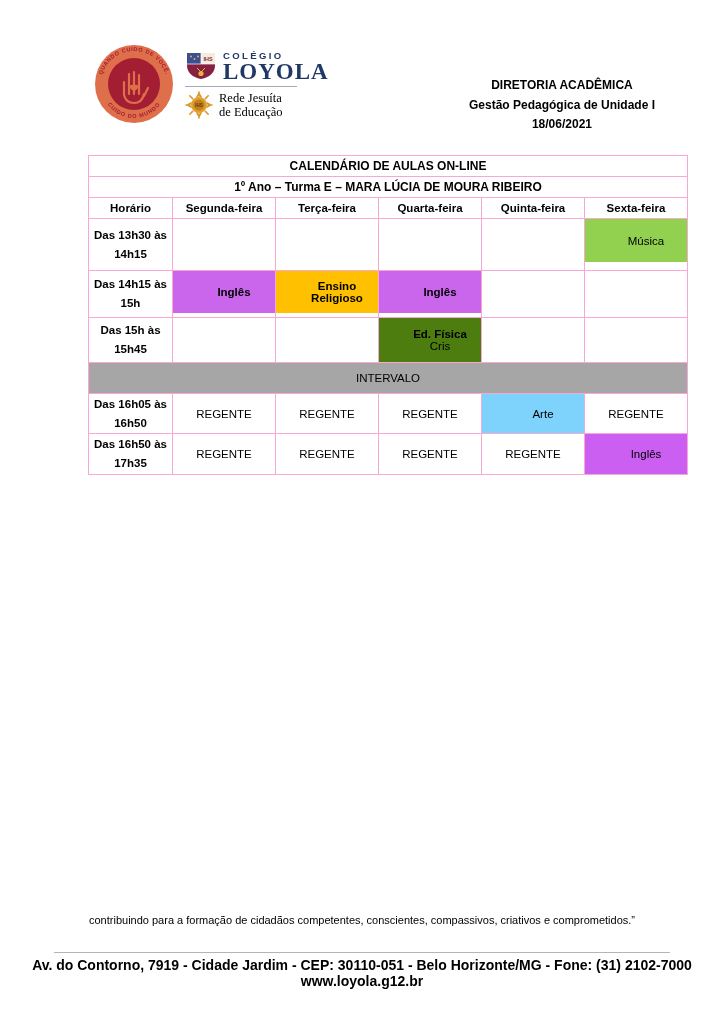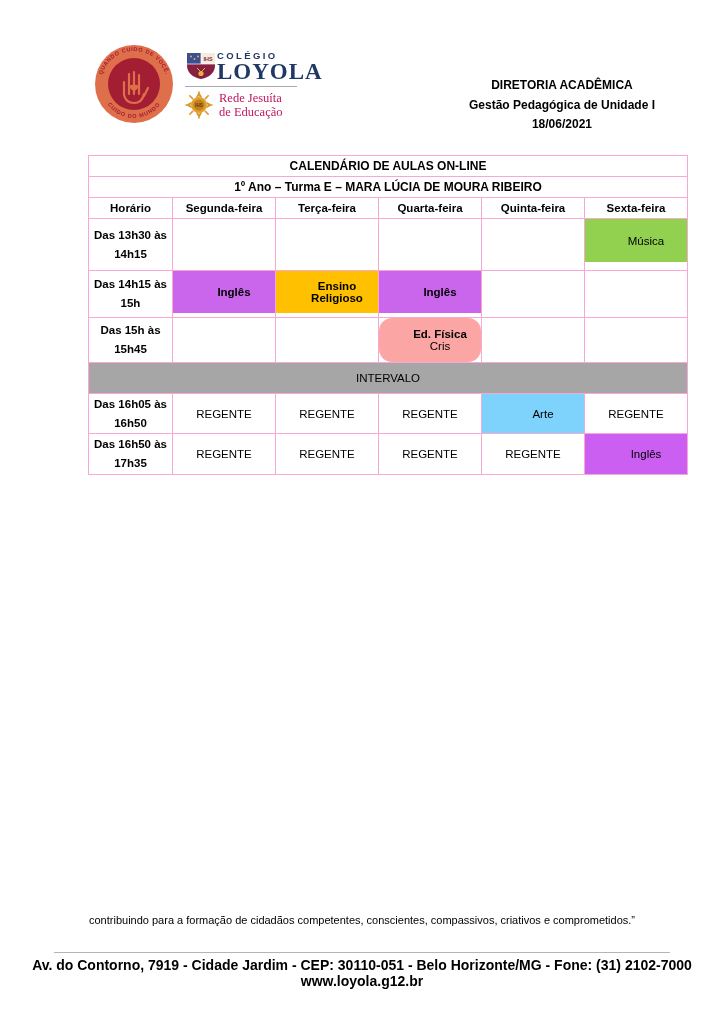--- a/index.html
+++ b/index.html
@@ -5,27 +5,27 @@
   html,body { margin:0; padding:0; background:#ffffff; }
   .page {
     position:relative; width:724px; height:1024px; background:#fff;
     font-family:"Liberation Sans", sans-serif; color:#000; overflow:hidden;
   }
 
   
   .brand { position:absolute; left:94px; top:44px; display:flex; align-items:center; gap:11px; }
   .seal-svg { width:80px; height:80px; display:block; }
   .crest-col { display:flex; flex-direction:column; }
-  .crest-row { display:flex; align-items:center; }
+  .crest-row { display:flex; align-items:center; gap:6px; }
   .colegio { font-size:9.5px; font-weight:bold; letter-spacing:2.4px; color:#203864; }
   .loyola  { font-family:"Liberation Serif", serif; font-size:23px; font-weight:bold;
              letter-spacing:1px; color:#203864; line-height:21px; }
   .crest-divider { border-top:1px solid #a9a9b4; margin:4px 0 4px 0; width:112px; }
   .rede-row { display:flex; align-items:center; gap:6px; }
-  .rede-text { font-family:"Liberation Serif", serif; font-size:12.5px; color:#be185d; line-height:14px; }
+  .rede-text { font-family:"Liberation Serif", serif; font-size:12.5px; color:#000000; line-height:14px; }
 
   
   .doc-header { position:absolute; top:76px; right:69px; text-align:center;
                 font-weight:bold; font-size:12px; line-height:19.5px; }
 
   
   table.schedule { position:absolute; left:88px; top:155px; width:600px;
                    border-collapse:collapse; table-layout:fixed; }
   table.schedule td { border:1px solid #f9a8d4; padding:0; text-align:center;
                       vertical-align:middle; font-size:11.5px; }
@@ -179,21 +179,21 @@
         </td>
         <td class="cellbox"></td>
         <td class="cellbox"></td>
       </tr>
 
       <tr class="r3">
         <td class="time-cell">Das 15h às 15h45</td>
         <td class="cellbox"></td>
         <td class="cellbox"></td>
         <td class="cellbox">
-          <div class="fill" style="background: #fca5a5; border-radius: 13px;">
+          <div class="fill" style="background: #4d7c0f;">
             <span class="bold">Ed. Física</span>
             <span>Cris</span>
           </div>
         </td>
         <td class="cellbox"></td>
         <td class="cellbox"></td>
       </tr>
 
       <tr class="rint">
         <td colspan="6" class="intervalo-cell" style="background: rgb(166, 166, 166);">INTERVALO</td>

